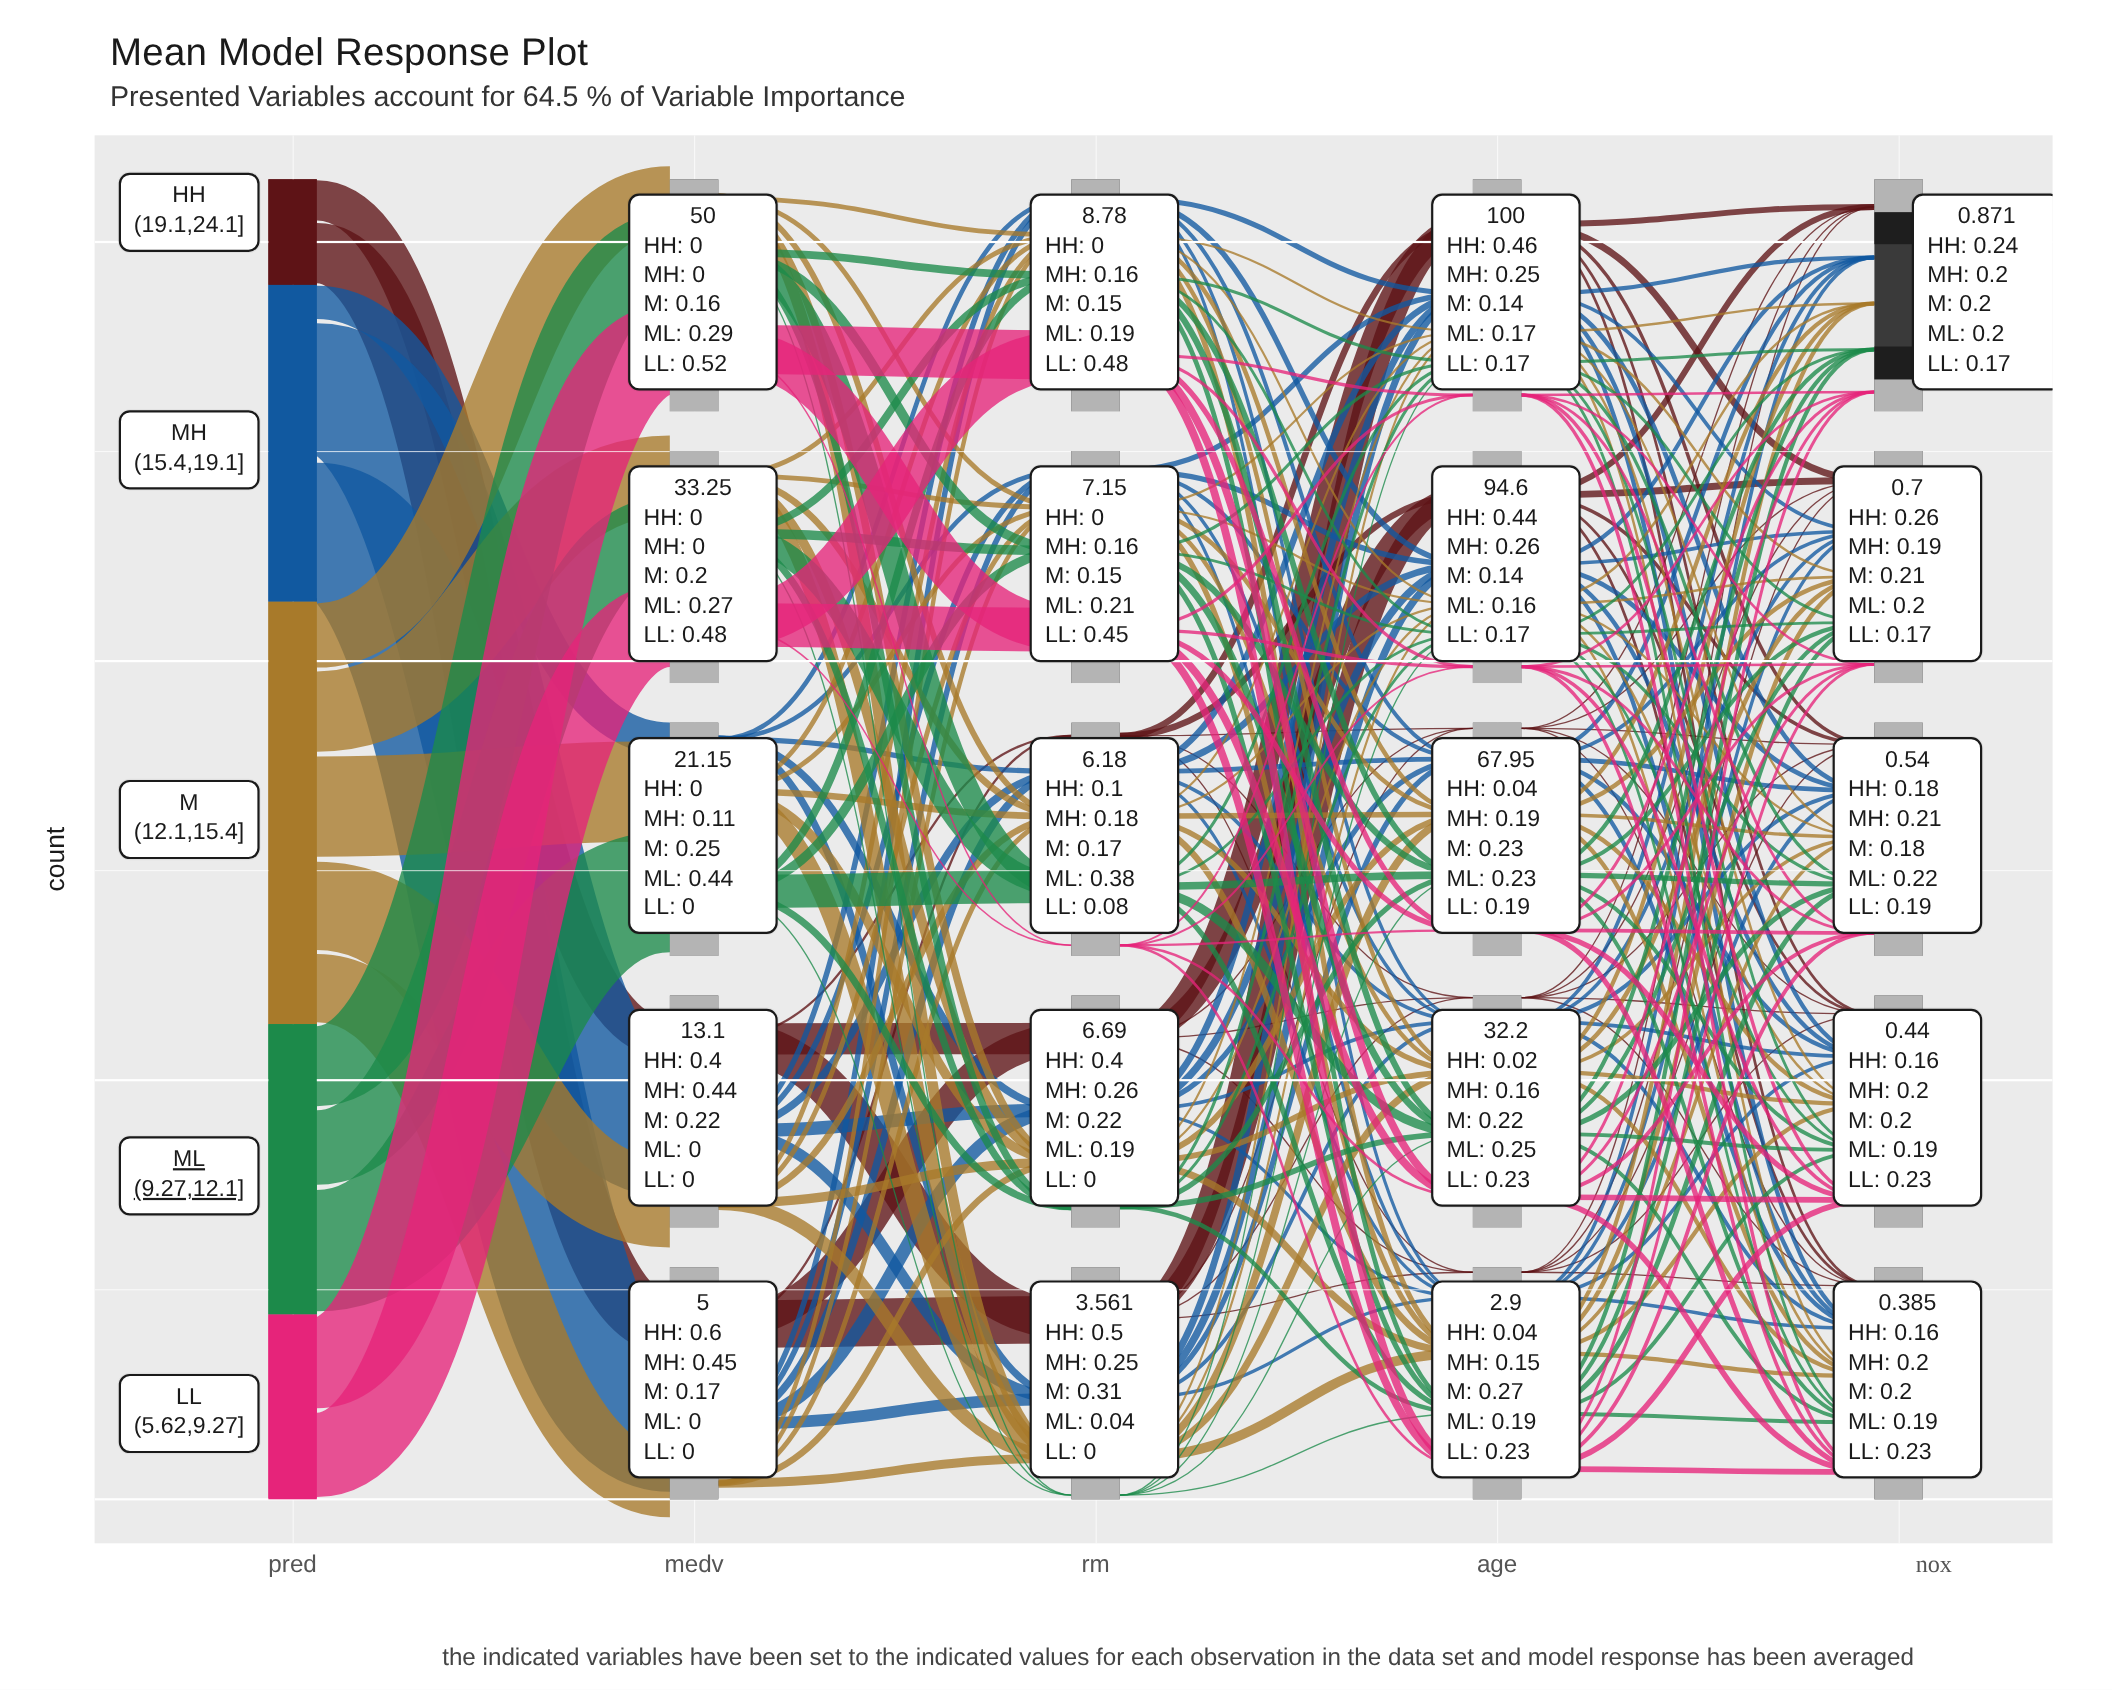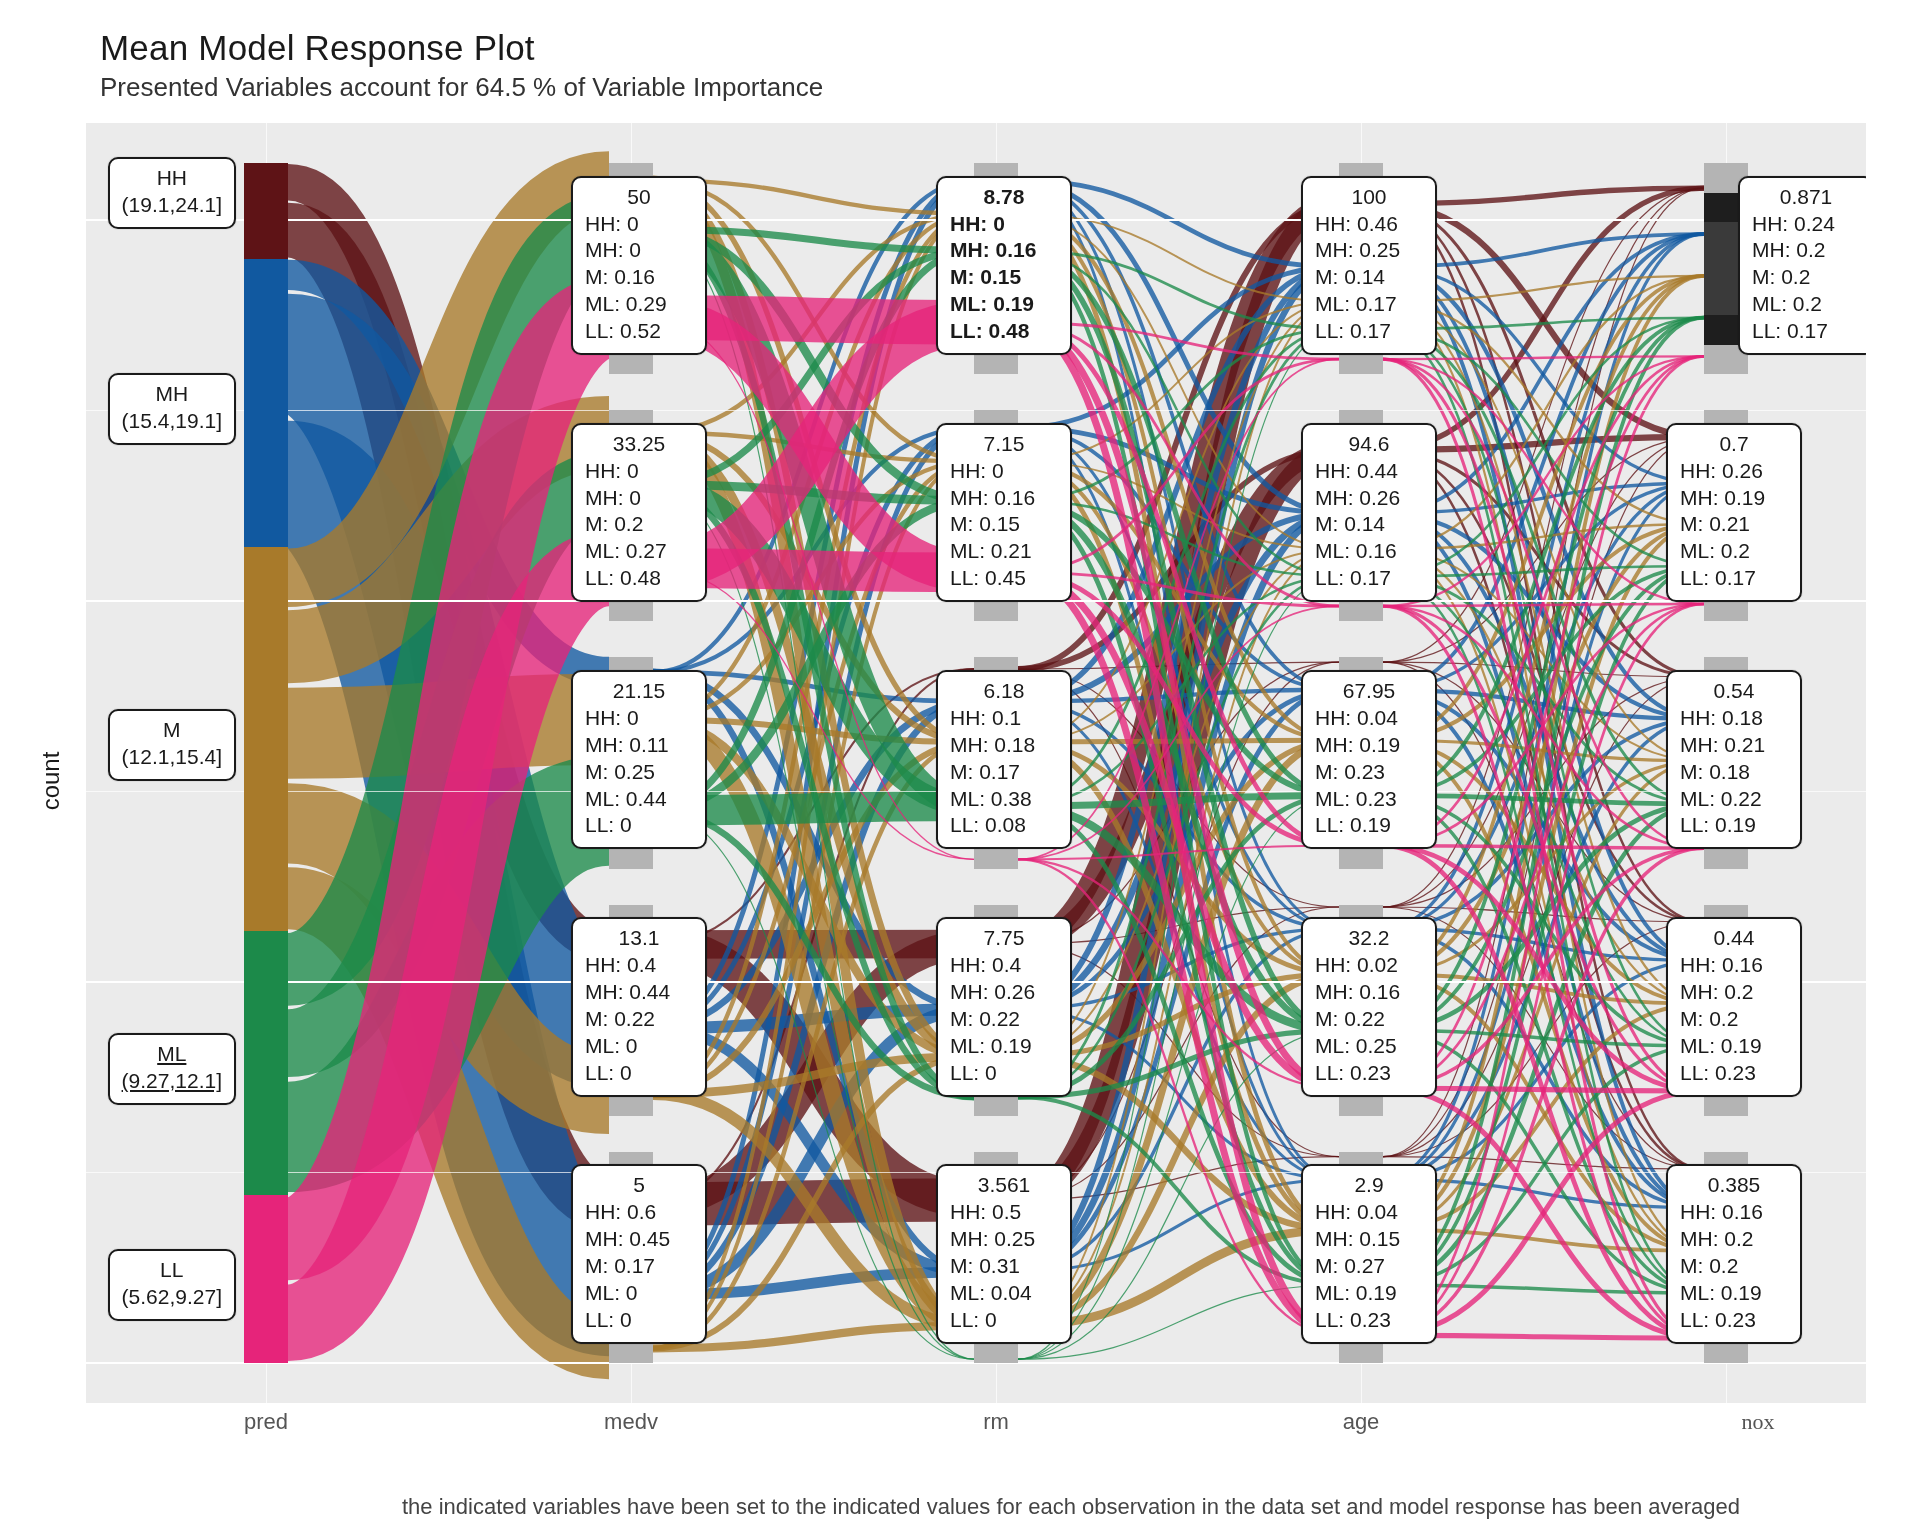--- a/index.html
+++ b/index.html
@@ -568,24 +568,24 @@
             <div class="cap-bot"></div>
           </div>
           <div class="gap" style="top: 952.8px; height: 36px;"></div>
           <div class="nbox" style="top: 988.8px; height: 211.2px;">
             <div class="cap-top"></div>
             <div class="core-top"></div>
             <div class="core-bot"></div>
             <div class="cap-bot"></div>
           </div>
         </div>
-        <div class="card big" style="left: 850px; top: 52.672px; z-index: 30; font-weight: bold;"><span class="hd">8.78</span>HH: 0<br>MH: 0.16<br>M: 0.15<br>ML: 0.19<br>LL: 0.48</div>
+        <div class="card big" style="left: 850px; top: 52.672px; z-index: 30;"><span class="hd">8.78</span>HH: 0<br>MH: 0.16<br>M: 0.15<br>ML: 0.19<br>LL: 0.48</div>
         <div class="card big" style="left: 850px; top: 299.872px; z-index: 30;"><span class="hd">7.15</span>HH: 0<br>MH: 0.16<br>M: 0.15<br>ML: 0.21<br>LL: 0.45</div>
         <div class="card big" style="left: 850px; top: 547.072px; z-index: 30;"><span class="hd">6.18</span>HH: 0.1<br>MH: 0.18<br>M: 0.17<br>ML: 0.38<br>LL: 0.08</div>
-        <div class="card big" style="left: 850px; top: 794.272px; z-index: 30;"><span class="hd">7.75</span>HH: 0.4<br>MH: 0.26<br>M: 0.22<br>ML: 0.19<br>LL: 0</div>
+        <div class="card big" style="left: 850px; top: 794.272px; z-index: 30;"><span class="hd">6.69</span>HH: 0.4<br>MH: 0.26<br>M: 0.22<br>ML: 0.19<br>LL: 0</div>
         <div class="card big" style="left: 850px; top: 1041.47px; z-index: 30;"><span class="hd">3.561</span>HH: 0.5<br>MH: 0.25<br>M: 0.31<br>ML: 0.04<br>LL: 0</div>
         <div class="col" style="left: 1253px; z-index: 15;">
           <div class="nbox" style="top: 0px; height: 211.2px;">
             <div class="cap-top"></div>
             <div class="core-top"></div>
             <div class="core-bot"></div>
             <div class="cap-bot"></div>
           </div>
           <div class="gap" style="top: 211.2px; height: 36px;"></div>
           <div class="nbox" style="top: 247.2px; height: 211.2px;">

